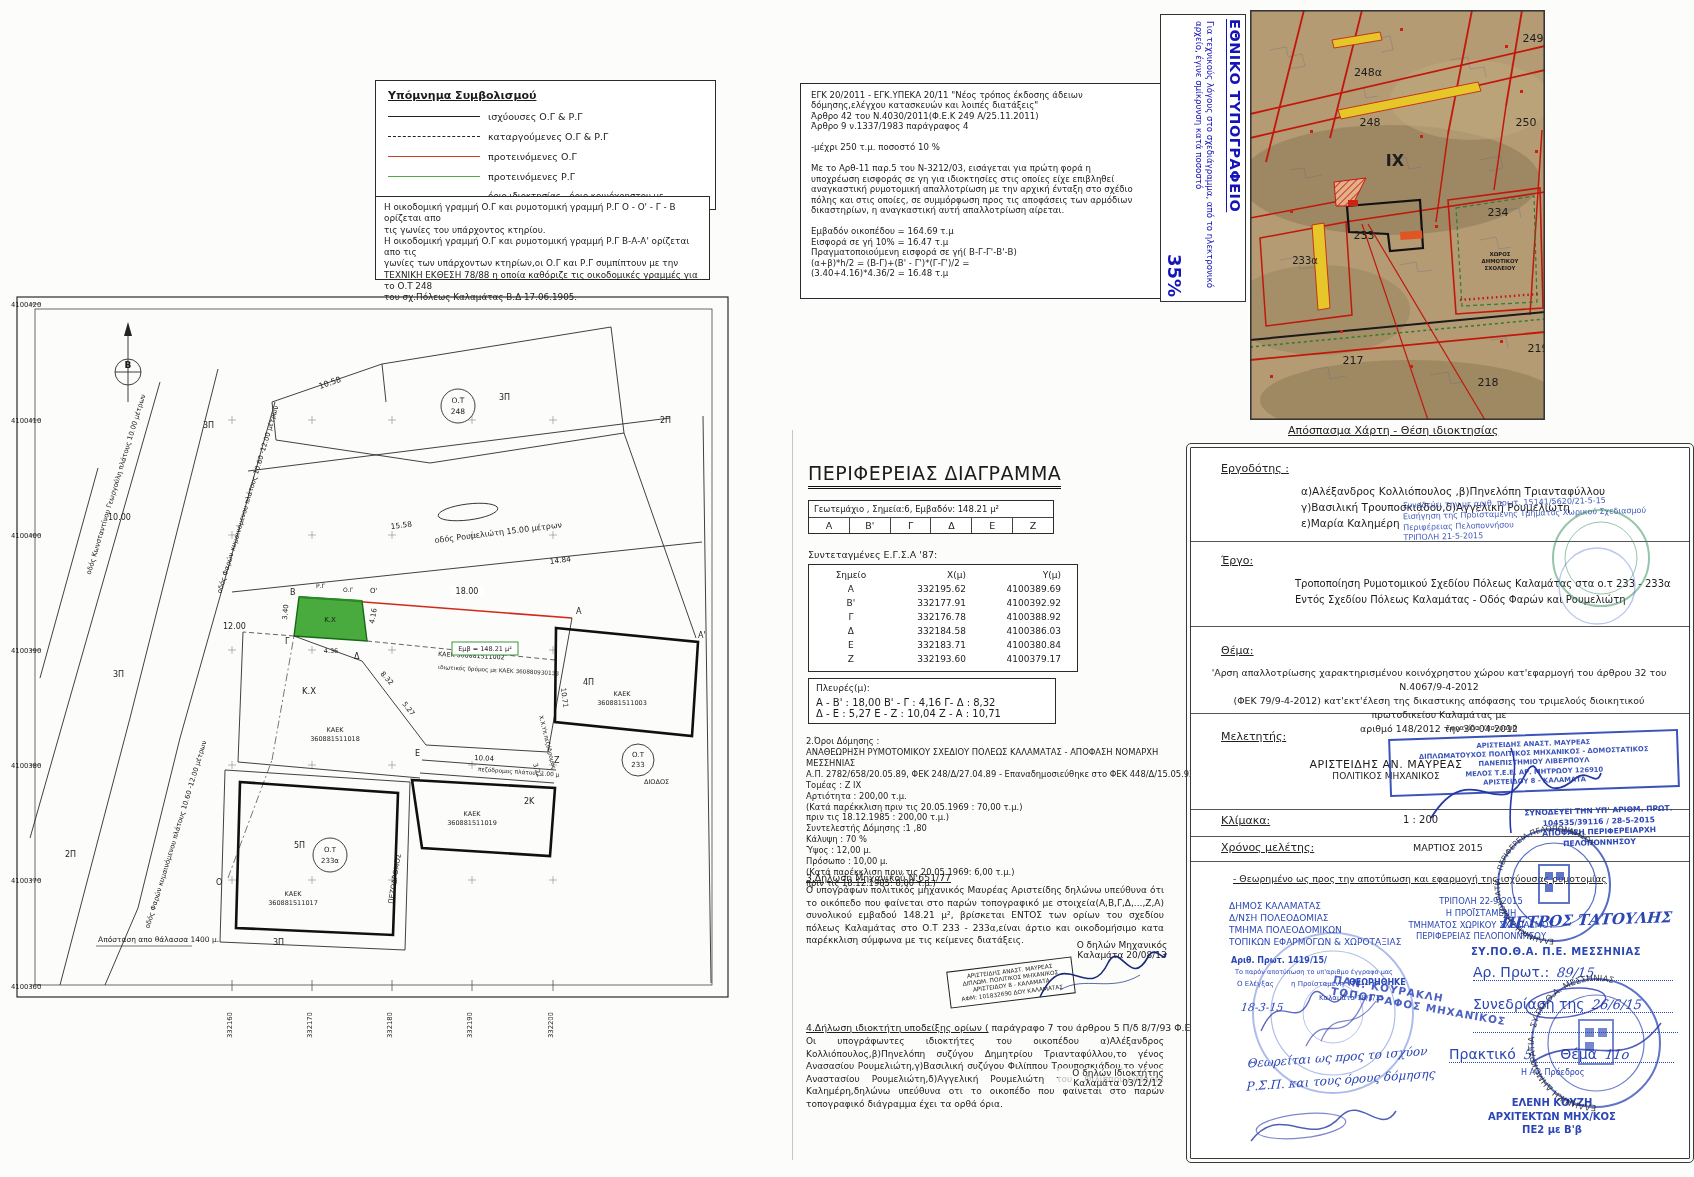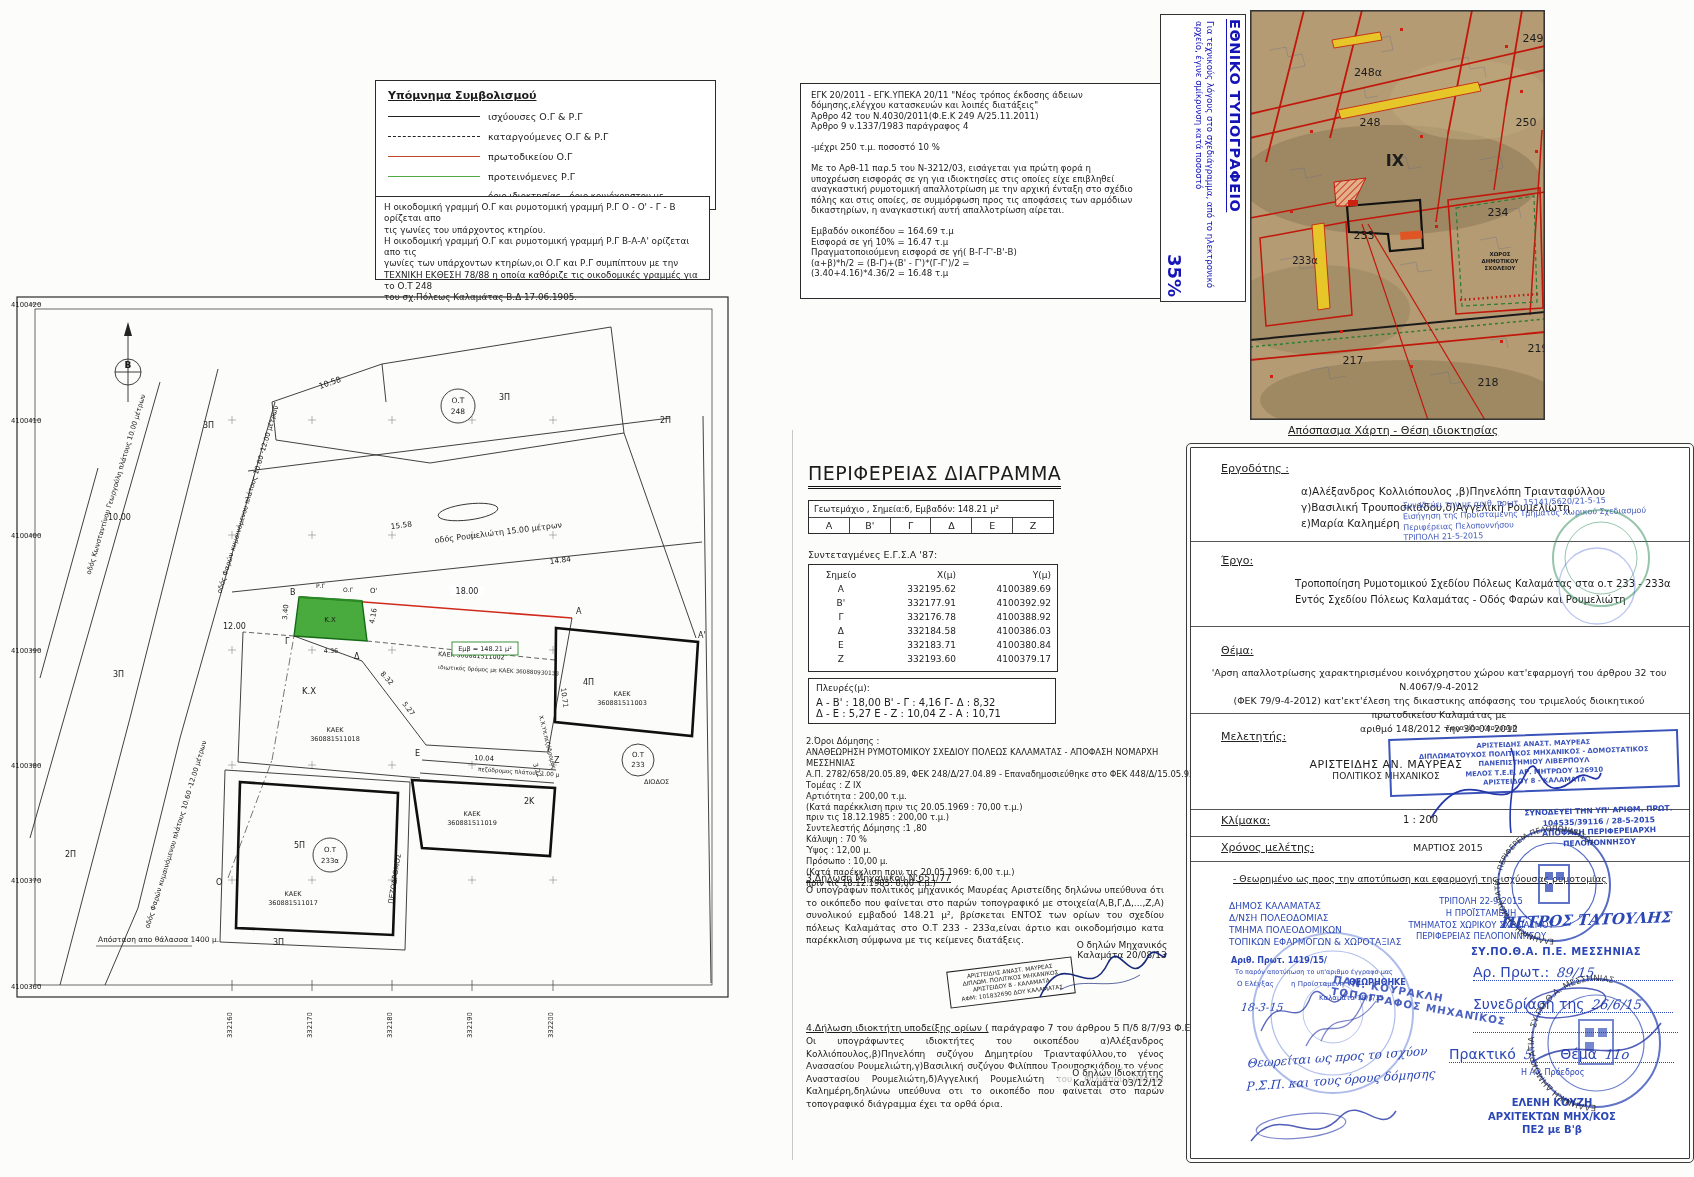--- a/index.html
+++ b/index.html
@@ -58,21 +58,21 @@
     <div class="lgrow">
         <div class="lg lg0"></div>
         <span>ισχύουσες Ο.Γ &amp; Ρ.Γ</span>
       </div>
     <div class="lgrow">
         <div class="lg lg1"></div>
         <span>καταργούμενες Ο.Γ &amp; Ρ.Γ</span>
       </div>
     <div class="lgrow">
         <div class="lg lg2"></div>
-        <span>πρωτοδικείου Ο.Γ</span>
+        <span>προτεινόμενες Ο.Γ</span>
       </div>
     <div class="lgrow">
         <div class="lg lg3"></div>
         <span>προτεινόμενες Ρ.Γ</span>
       </div>
     <div class="lgrow">
         <div class="lg lg4"></div>
         <span style="font-size:8.6px;">όριο ιδιοκτησίας - όριο κοινόχρηστου  με οικοδομήσιμο χώρο</span>
       </div>
   </div>
@@ -392,21 +392,21 @@
       <div>Β'</div>
       <div>Γ</div>
       <div>Δ</div>
       <div>Ε</div>
       <div>Ζ</div>
     </div>
   </div>
 
   <div class="abs" style="left:808px;top:549px;font-size:9.5px;">Συντεταγμένες Ε.Γ.Σ.Α '87:</div>
 
-  <div class="abs box" style="left:808px;top:564px;width:244px;padding:4px 2px;">
+  <div class="abs box" style="left:808px;top:564px;width:244px;padding:4px 12px;">
     <div class="crow" style="font-weight:normal;">
       <span class="c0">Σημείο</span>
       <span class="c1">Χ(μ)</span>
       <span class="c2">Υ(μ)</span>
     </div>
     <div class="crow">
         <span class="c0">Α</span>
         <span class="c1">332195.62</span>
         <span class="c2">4100389.69</span>
       </div>

